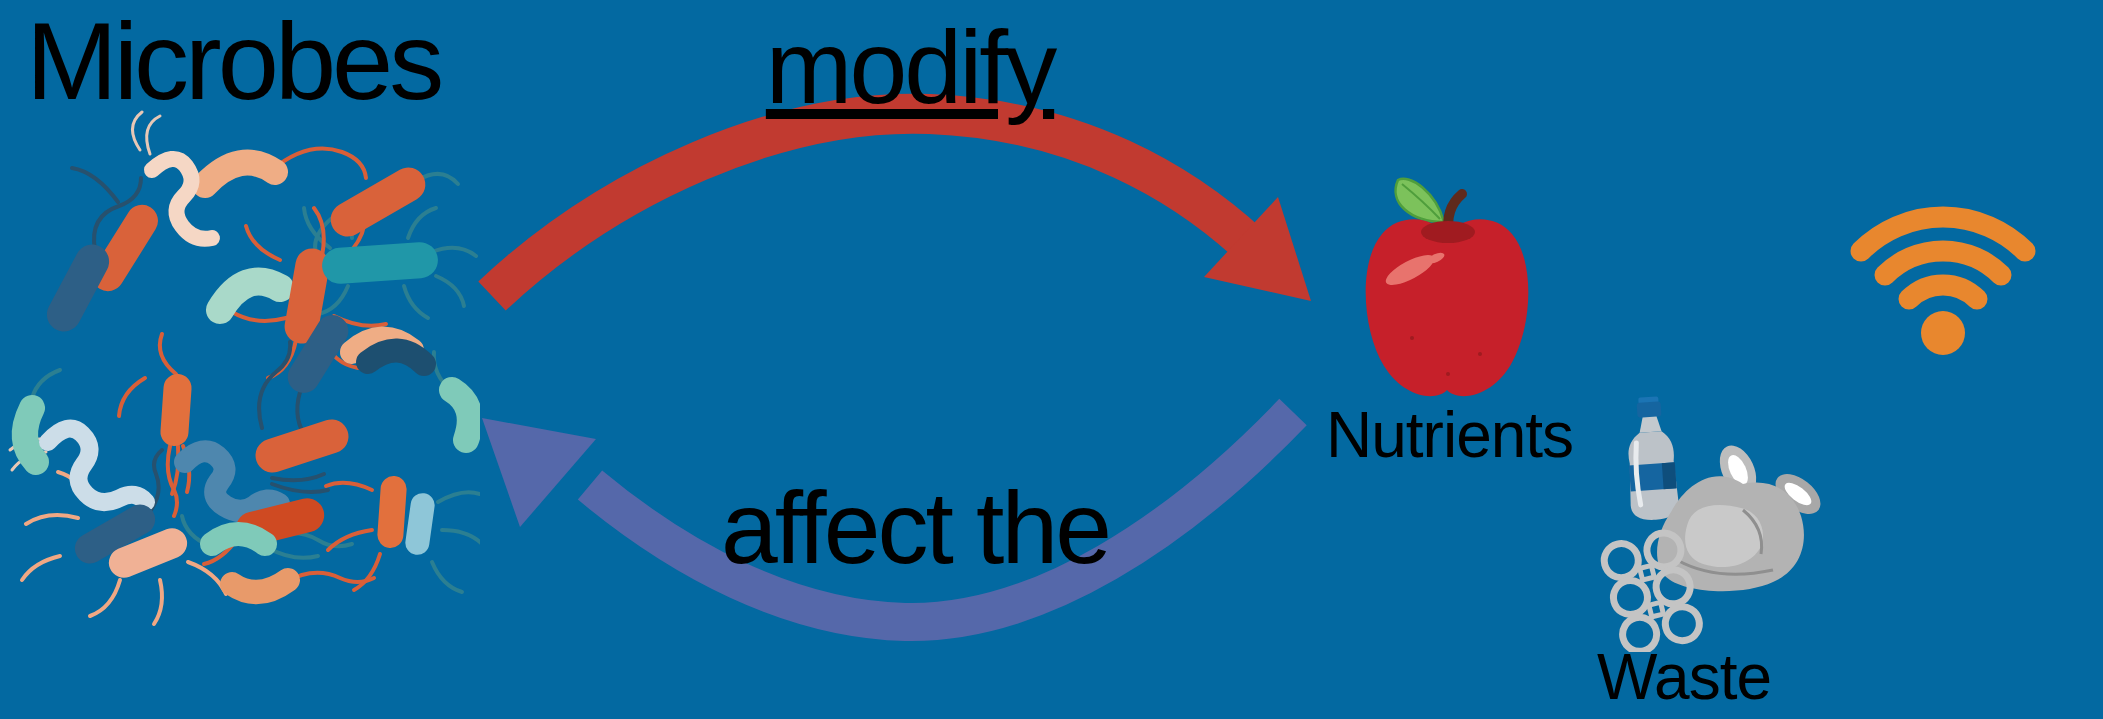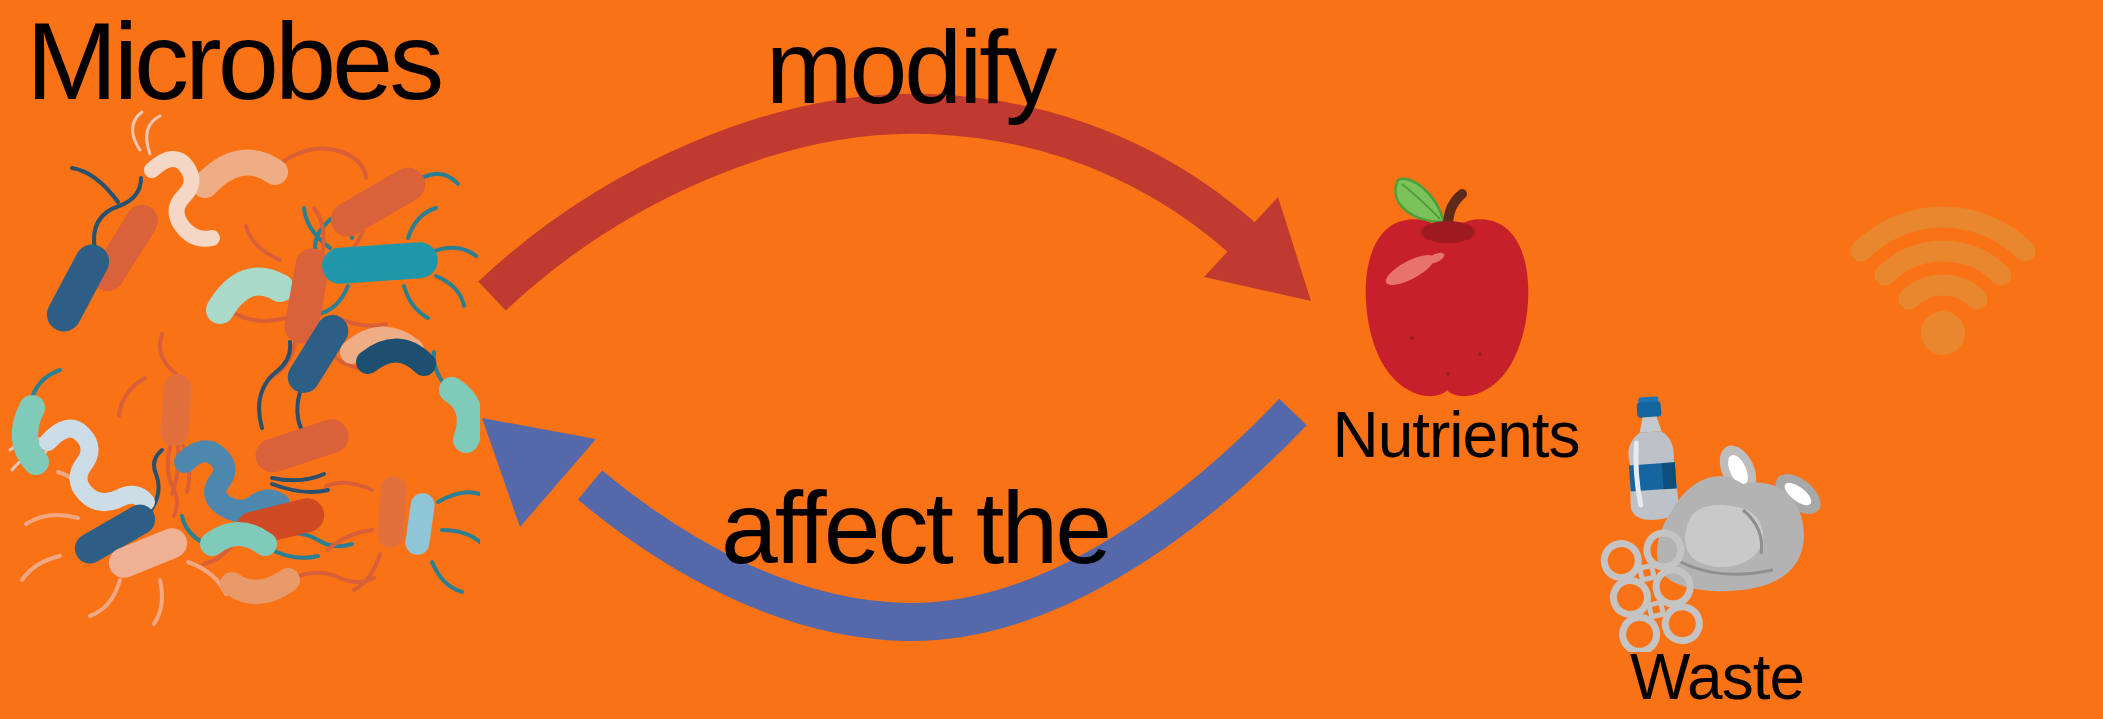--- a/index.html
+++ b/index.html
@@ -1,49 +1,49 @@
 <!DOCTYPE html>
 <html><head>
 <meta charset="utf-8">
 <style>
   html,body{margin:0;padding:0;background:#fff;}
   .canvas{
     position:relative;
     width:2103px;height:719px;
-    background:#f97316;
+    background:#0369a1;
     overflow:hidden;
     font-family:"Liberation Sans","DejaVu Sans",sans-serif;
     color:#000;
   }
   .abs{position:absolute;}
   .node-title{
     font-size:110px;
     letter-spacing:-4px;
     line-height:1.08;
     white-space:nowrap;
     z-index:5;
   }
   .arrow-label{
     font-size:104px;
     letter-spacing:-3px;
     text-align:center;
     z-index:6;
     white-space:nowrap;
+    text-decoration:underline;
   }
   .arrow-label-two{
     font-size:102px;
     letter-spacing:-3px;
     line-height:120px;
     text-align:center;
     z-index:6;
   }
   .item-label{
     font-size:64px;
     letter-spacing:-1px;
-    text-align:center;
     z-index:5;
     white-space:nowrap;
   }
   svg{display:block;}
   #arrows-layer{z-index:2;}
   .illus{z-index:3;}
 </style>
 </head>
 <body>
 

